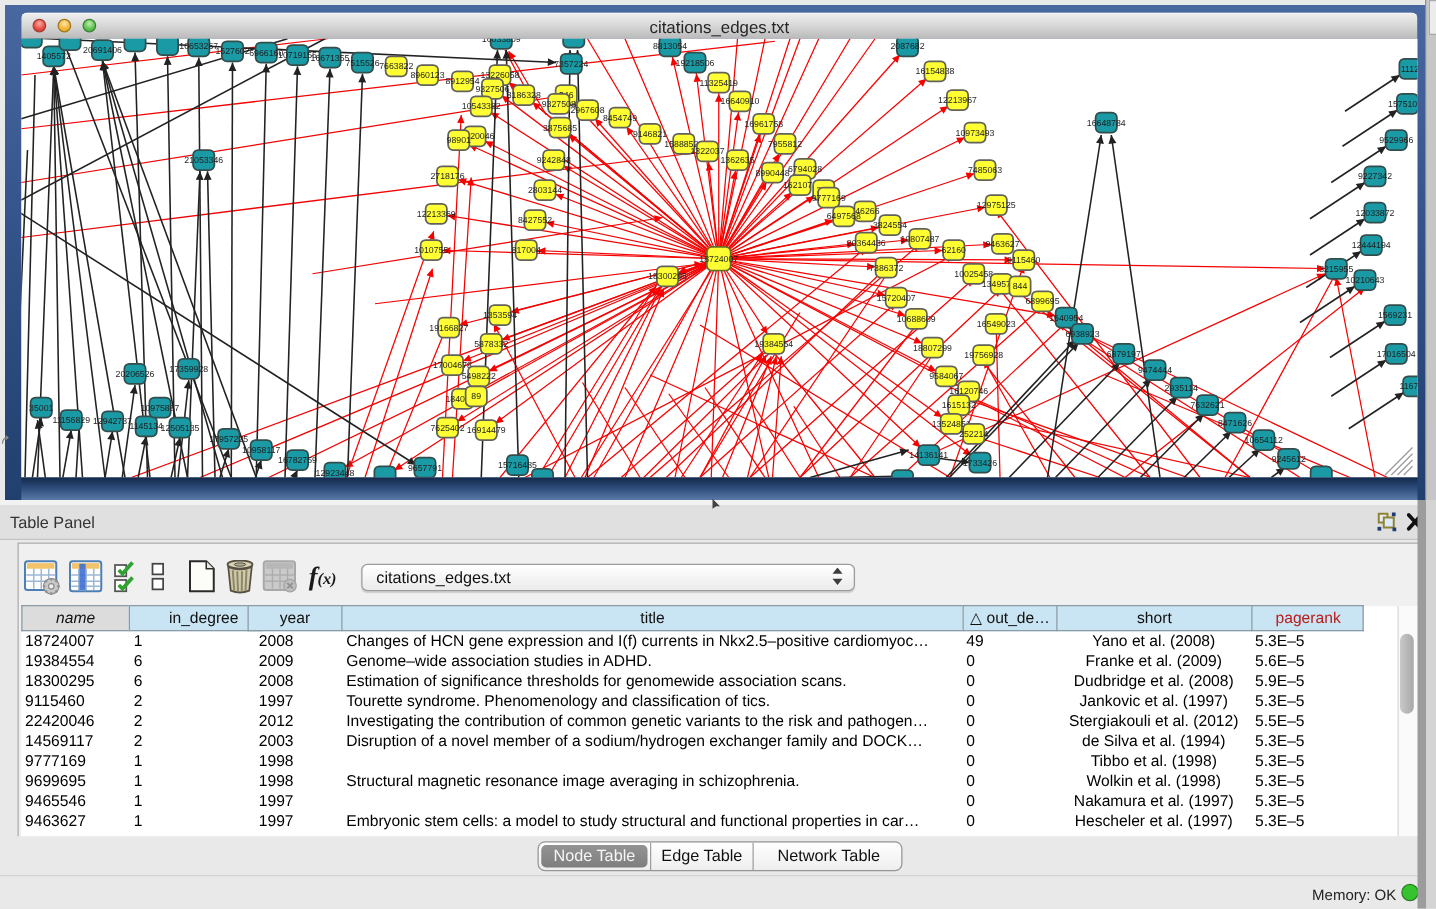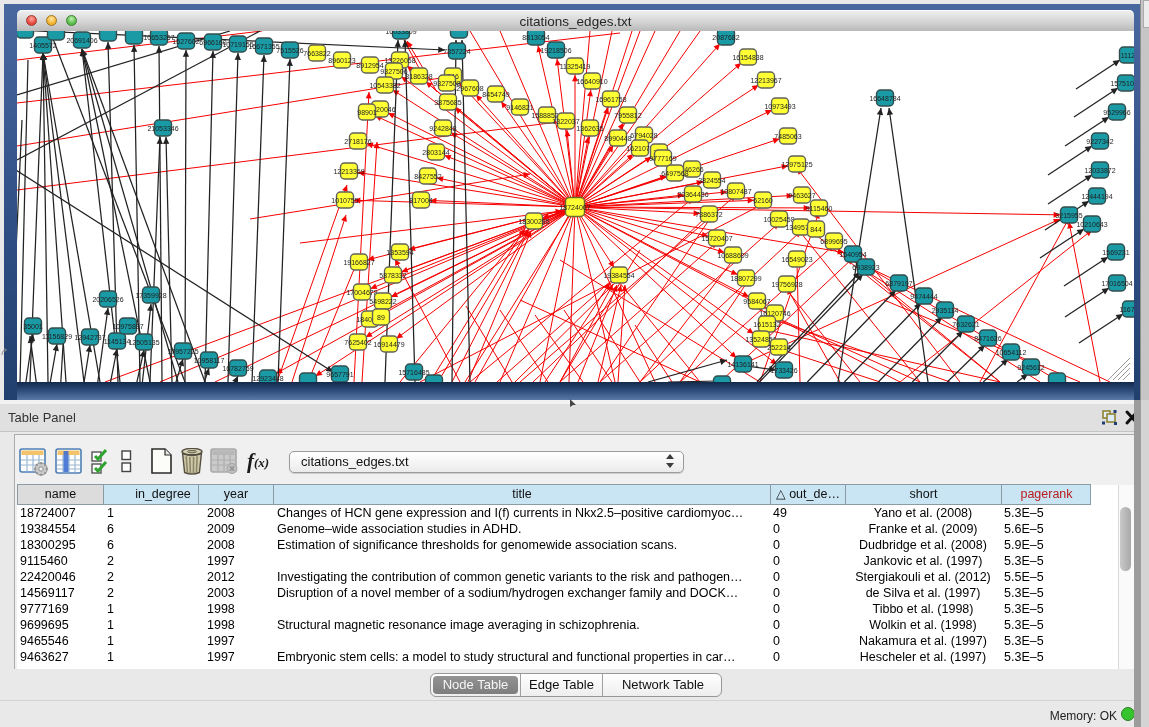--- a/index.html
+++ b/index.html
@@ -755,21 +755,21 @@
 </svg>
 
 <div class="abs" style="left:289px;top:451px;width:393px;height:20px;background:linear-gradient(180deg,#ffffff,#ebebeb);border:1px solid #9b9b9b;border-radius:5px;box-shadow:0 1px 1px rgba(0,0,0,0.15);"></div>
 <div class="abs" style="left:301px;top:454px;font-size:13px;color:#111;">citations_edges.txt</div>
 <svg class="abs" style="left:664px;top:454px" width="12" height="15">
     <path d="M6 0 L10 5 L2 5 Z" fill="#3c3c3c"></path>
     <path d="M6 14 L10 9 L2 9 Z" fill="#3c3c3c"></path>
   </svg>
 
 <div class="abs" style="left:17px;top:485px;width:1117px;height:184px;background:#ffffff;"></div>
-<div style="position:absolute;left:17px;top:484px;width:85px;height:19px;background:#dcdcdc;border:1px solid #8a9ba5;border-right:none;font-size:12.5px;line-height:19px;text-align:center;color:#111;">name</div>
+<div style="position:absolute;left:17px;top:484px;width:85px;height:19px;background:#dcdcdc;border:1px solid #8a9ba5;border-right:none;font-size:12.5px;line-height:19px;text-align:center;color:#111;font-style:italic;">name</div>
 <div style="position:absolute;left:103px;top:484px;width:94px;height:19px;background:#c9e4f2;border:1px solid #8a9ba5;border-right:none;font-size:12.5px;line-height:19px;text-align:center;color:#111;padding-left:12px;">in_degree</div>
 <div style="position:absolute;left:198px;top:484px;width:74px;height:19px;background:#c9e4f2;border:1px solid #8a9ba5;border-right:none;font-size:12.5px;line-height:19px;text-align:center;color:#111;">year</div>
 <div style="position:absolute;left:273px;top:484px;width:496px;height:19px;background:#c9e4f2;border:1px solid #8a9ba5;border-right:none;font-size:12.5px;line-height:19px;text-align:center;color:#111;">title</div>
 <div style="position:absolute;left:770px;top:484px;width:74px;height:19px;background:#c9e4f2;border:1px solid #8a9ba5;border-right:none;font-size:12.5px;line-height:19px;text-align:center;color:#111;">△ out_de…</div>
 <div style="position:absolute;left:845px;top:484px;width:155px;height:19px;background:#c9e4f2;border:1px solid #8a9ba5;border-right:none;font-size:12.5px;line-height:19px;text-align:center;color:#111;">short</div>
 <div style="position:absolute;left:1001px;top:484px;width:89px;height:19px;background:#c9e4f2;border:1px solid #8a9ba5;border-right:none;font-size:12.5px;line-height:19px;text-align:center;color:#b91c1c;">pagerank</div>
 <div style="position:absolute;left:1090px;top:484px;width:1px;height:21px;background:#8a9ba5;"></div>
 <div style="position:absolute;left:0;top:505px;width:1149px;height:16px;font-size:12.5px;line-height:16px;color:#000;">
     <span style="position:absolute;left:20px;width:82px;">18724007</span>
     <span style="position:absolute;left:107px;width:90px;">1</span>
@@ -794,40 +794,41 @@
     <span style="position:absolute;left:207px;width:65px;">2008</span>
     <span style="position:absolute;left:277px;width:492px;overflow:hidden;white-space:nowrap;">Estimation of significance thresholds for genomewide association scans.</span>
     <span style="position:absolute;left:773px;width:70px;">0</span>
     <span style="position:absolute;left:845px;width:156px;text-align:center;">Dudbridge et al. (2008)</span>
     <span style="position:absolute;left:1004px;width:85px;">5.9E–5</span>
   </div>
 <div style="position:absolute;left:0;top:553px;width:1149px;height:16px;font-size:12.5px;line-height:16px;color:#000;">
     <span style="position:absolute;left:20px;width:82px;">9115460</span>
     <span style="position:absolute;left:107px;width:90px;">2</span>
     <span style="position:absolute;left:207px;width:65px;">1997</span>
+    <span style="position:absolute;left:277px;width:492px;overflow:hidden;white-space:nowrap;">Tourette syndrome. Phenomenology and classification of tics.</span>
     <span style="position:absolute;left:773px;width:70px;">0</span>
     <span style="position:absolute;left:845px;width:156px;text-align:center;">Jankovic et al. (1997)</span>
     <span style="position:absolute;left:1004px;width:85px;">5.3E–5</span>
   </div>
 <div style="position:absolute;left:0;top:569px;width:1149px;height:16px;font-size:12.5px;line-height:16px;color:#000;">
     <span style="position:absolute;left:20px;width:82px;">22420046</span>
     <span style="position:absolute;left:107px;width:90px;">2</span>
     <span style="position:absolute;left:207px;width:65px;">2012</span>
     <span style="position:absolute;left:277px;width:492px;overflow:hidden;white-space:nowrap;">Investigating the contribution of common genetic variants to the risk and pathogen…</span>
     <span style="position:absolute;left:773px;width:70px;">0</span>
     <span style="position:absolute;left:845px;width:156px;text-align:center;">Stergiakouli et al. (2012)</span>
     <span style="position:absolute;left:1004px;width:85px;">5.5E–5</span>
   </div>
 <div style="position:absolute;left:0;top:585px;width:1149px;height:16px;font-size:12.5px;line-height:16px;color:#000;">
     <span style="position:absolute;left:20px;width:82px;">14569117</span>
     <span style="position:absolute;left:107px;width:90px;">2</span>
     <span style="position:absolute;left:207px;width:65px;">2003</span>
     <span style="position:absolute;left:277px;width:492px;overflow:hidden;white-space:nowrap;">Disruption of a novel member of a sodium/hydrogen exchanger family and DOCK…</span>
     <span style="position:absolute;left:773px;width:70px;">0</span>
-    <span style="position:absolute;left:845px;width:156px;text-align:center;">de Silva et al. (1997)</span>
+    <span style="position:absolute;left:845px;width:156px;text-align:center;">de Silva et al. (1994)</span>
     <span style="position:absolute;left:1004px;width:85px;">5.3E–5</span>
   </div>
 <div style="position:absolute;left:0;top:601px;width:1149px;height:16px;font-size:12.5px;line-height:16px;color:#000;">
     <span style="position:absolute;left:20px;width:82px;">9777169</span>
     <span style="position:absolute;left:107px;width:90px;">1</span>
     <span style="position:absolute;left:207px;width:65px;">1998</span>
     <span style="position:absolute;left:773px;width:70px;">0</span>
     <span style="position:absolute;left:845px;width:156px;text-align:center;">Tibbo et al. (1998)</span>
     <span style="position:absolute;left:1004px;width:85px;">5.3E–5</span>
   </div>

